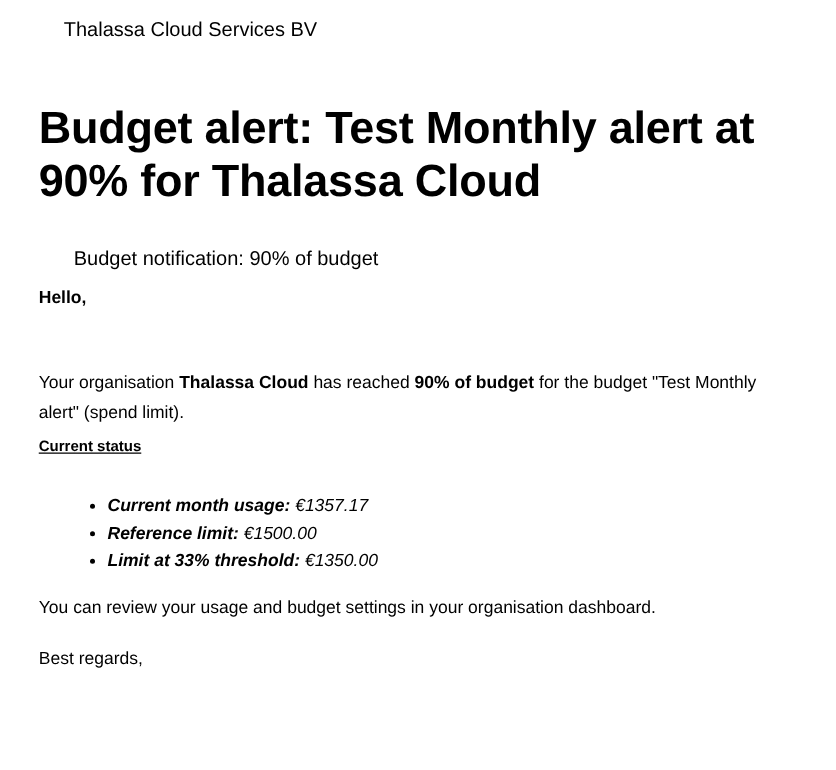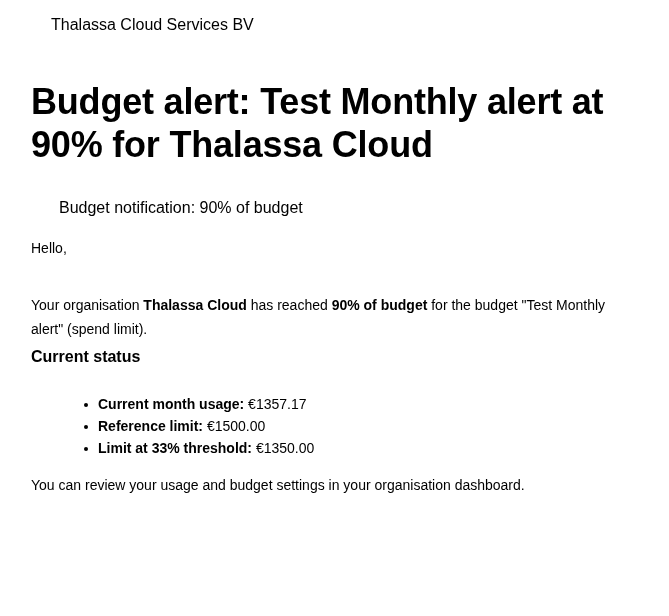--- a/index.html
+++ b/index.html
@@ -45,52 +45,55 @@
       position: absolute;
       top: 198px;
       left: 0;
       font-size: 16px;
       line-height: 20px;
       white-space: nowrap;
       margin-left: 28px;
     }
     .greeting {
       position: absolute;
-      top: 239px;
+      top: 228px;
       left: 0;
       font-size: 14px;
       line-height: 18px;
+      font-weight: bold;
     }
     .para {
       position: absolute;
       top: 293px;
       left: 0;
       width: 600px;
       font-size: 14px;
       line-height: 24px;
       margin: 0;
     }
     .para b { font-weight: bold; }
     .section-heading {
       position: absolute;
       top: 347px;
       left: 0;
       margin: 0;
-      font-size: 16px;
+      font-size: 12px;
       line-height: 20px;
       font-weight: bold;
+      text-decoration: underline;
     }
     .status-list {
       position: absolute;
       top: 394px;
-      left: 12px;
+      left: 0;
       margin: 0;
       padding: 0 0 0 55px;
       list-style: none;
       font-size: 14px;
+      font-style: italic;
     }
     .status-list li {
       position: relative;
       height: 22px;
       line-height: 20px;
       white-space: nowrap;
     }
     .status-list li::before {
       content: "";
       position: absolute;
@@ -138,15 +141,16 @@
 
   <ul class="status-list">
     <li><span class="label">Current month usage:</span><span> €1357.17</span></li>
     <li><span class="label">Reference limit:</span><span> €1500.00</span></li>
     <li><span class="label">Limit at 33% threshold:</span><span> €1350.00</span></li>
   </ul>
 
   <div class="review">You can review your usage and budget settings in your organisation dashboard.</div>
 
   <div class="signoff">
+    <div>Best regards,</div>
   </div>
 
 </div>
 
 </body></html>

